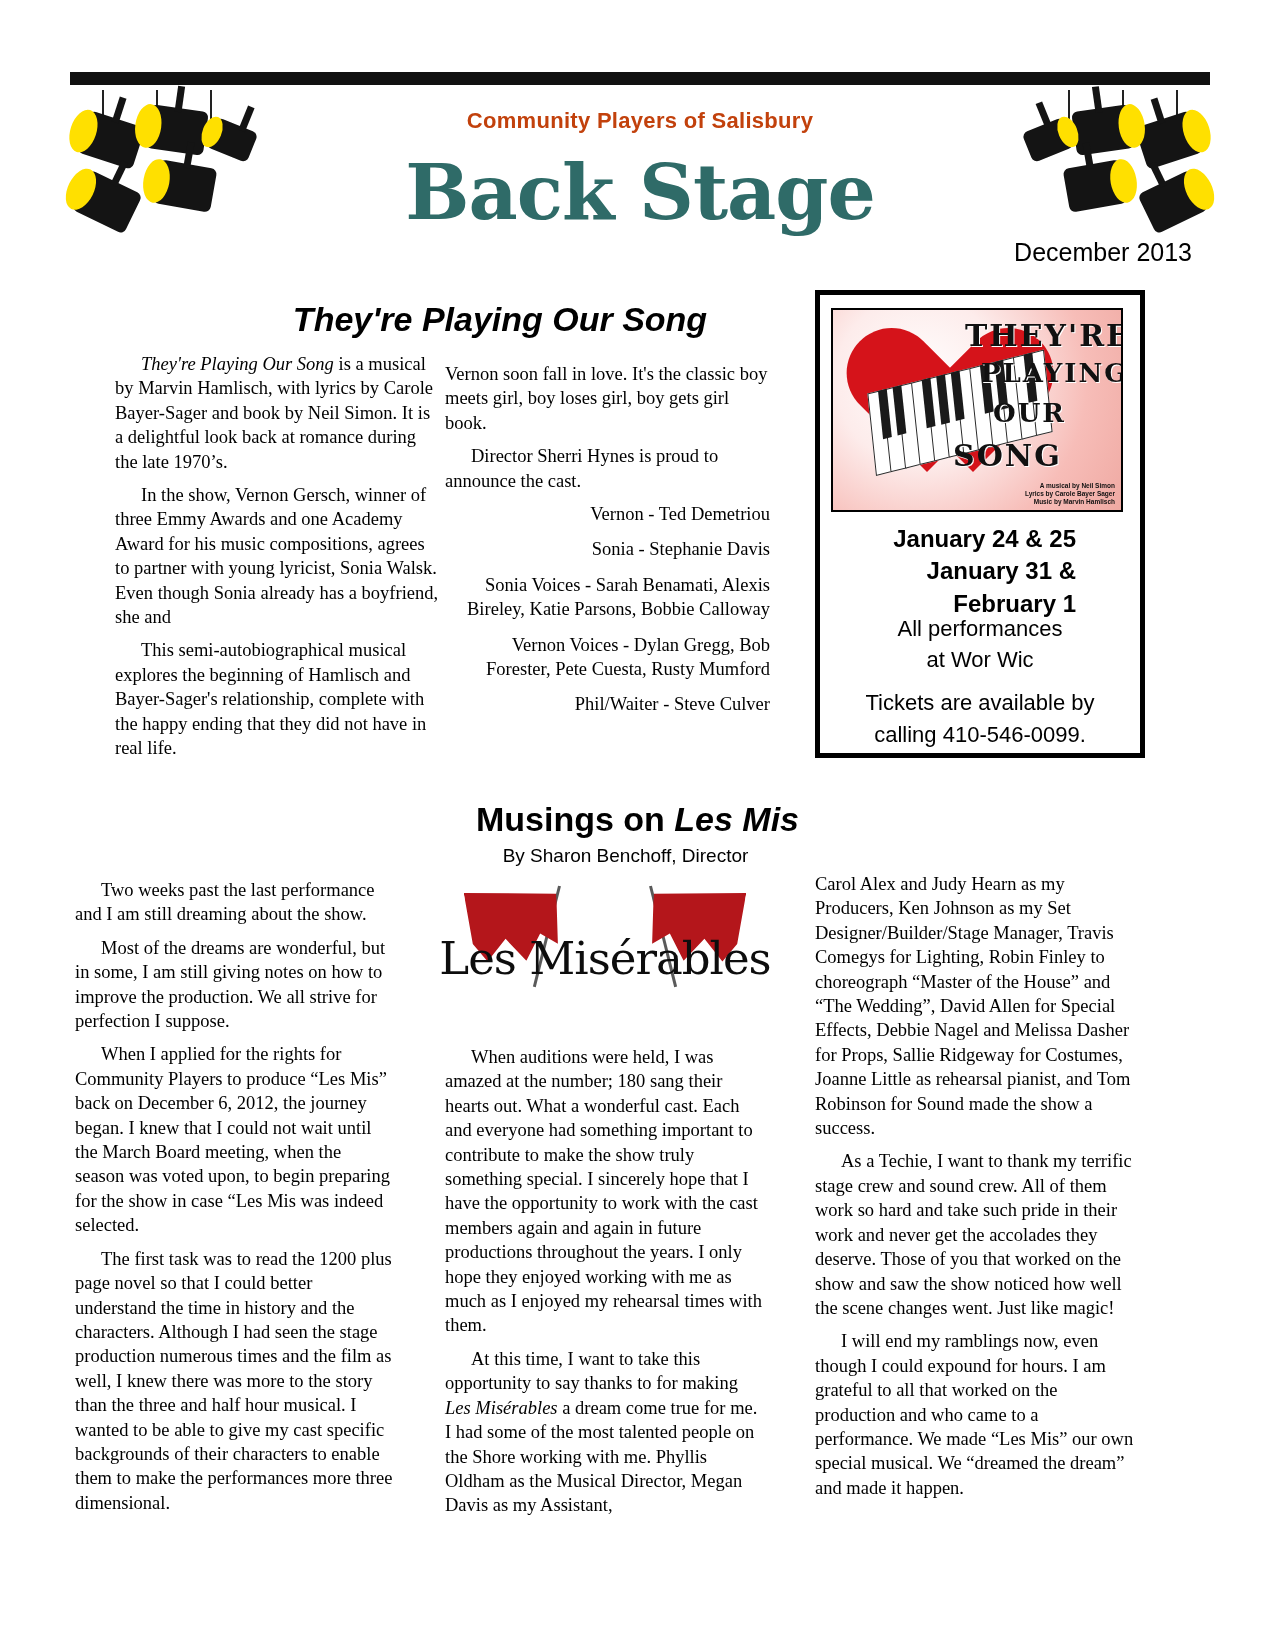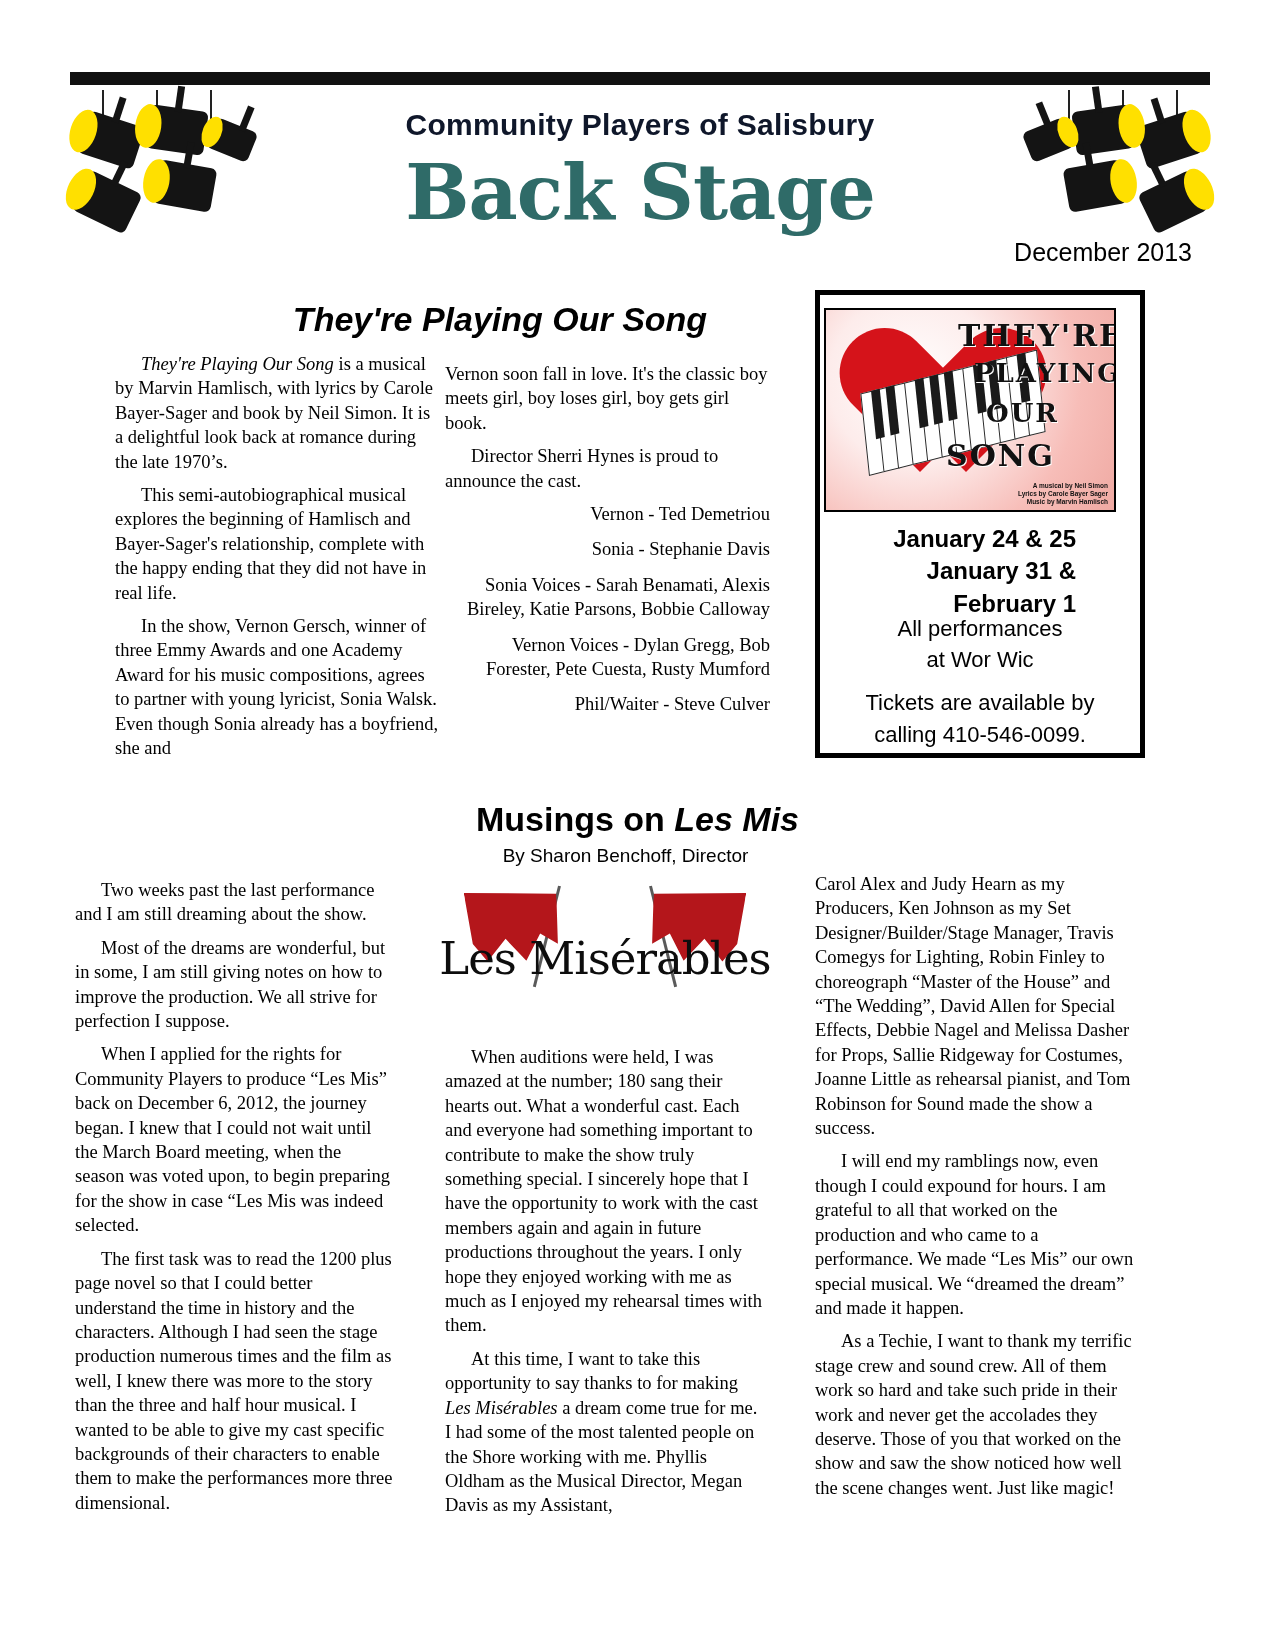--- a/index.html
+++ b/index.html
@@ -33,23 +33,23 @@
     width: 1140px; height: 13px;
     background: #111;
   }
   .org-name {
     position: absolute;
     left: 0; top: 50px;
     width: 1160px;
     text-align: center;
     font-family: "Liberation Sans", sans-serif;
     font-weight: bold;
-    font-size: 30px;
+    font-size: 22px;
     letter-spacing: 0.3px;
-    color: #0f172a;
+    color: #c2410c;
   }
   .title-backstage {
     position: absolute;
     left: 0; top: 90px;
     width: 1160px;
     text-align: center;
     font-family: "DejaVu Serif", serif;
     font-weight: bold;
     font-size: 76px;
     color: #2f6b68;
@@ -156,21 +156,21 @@
   .poster-box {
     position: absolute;
     left: 815px; top: 290px;
     width: 330px; height: 468px;
     border: 5px solid #000;
     background: #fff;
     box-sizing: border-box;
   }
   .poster-art {
     position: absolute;
-    left: 4px; top: 13px;
+    left: 11px; top: 13px;
     width: 288px; height: 200px;
     border: 2px solid #000;
     background:
       radial-gradient(circle at 30% 35%, #ffffff 0%, #fdeceb 35%, #f7bdb8 70%, #efa9a2 100%);
     overflow: hidden;
   }
   .heart {
     position: absolute;
     left: 50px; top: 22px;
     width: 175px; height: 150px;
@@ -344,22 +344,22 @@
     <div class="issue-date">December 2013</div>
   </div>
 
   <div class="h-song">They're Playing Our Song</div>
 
   <div class="col song-col1">
     <p class="ind">
       <i>They're Playing Our Song</i>
       <span> is a musical by Marvin Hamlisch, with lyrics by Carole Bayer-Sager and book by Neil Simon. It is a delightful look back at romance during the late 1970’s.</span>
     </p>
+    <p class="ind">In the show, Vernon Gersch, winner of three Emmy Awards and one Academy Award for his music compositions, agrees to partner with young lyricist, Sonia Walsk. Even though Sonia already has a boyfriend, she and</p>
     <p class="ind">This semi-autobiographical musical explores the beginning of Hamlisch and Bayer-Sager's relationship, complete with the happy ending that they did not have in real life.</p>
-    <p class="ind">In the show, Vernon Gersch, winner of three Emmy Awards and one Academy Award for his music compositions, agrees to partner with young lyricist, Sonia Walsk. Even though Sonia already has a boyfriend, she and</p>
   </div>
 
   <div class="col song-col2">
     <p>Vernon soon fall in love. It's the classic boy meets girl, boy loses girl, boy gets girl book.</p>
     <p class="ind">Director Sherri Hynes is proud to announce the cast.</p>
     <p class="cast">Vernon - Ted Demetriou</p>
     <p class="cast">Sonia - Stephanie Davis</p>
     <p class="cast">Sonia Voices - Sarah Benamati, Alexis Bireley, Katie Parsons, Bobbie Calloway</p>
     <p class="cast">Vernon Voices - Dylan Gregg, Bob Forester, Pete Cuesta, Rusty Mumford</p>
     <p class="cast">Phil/Waiter - Steve Culver</p>
@@ -433,17 +433,17 @@
 
   <div class="col mis-col2">
     <p class="ind">When auditions were held, I was amazed at the number; 180 sang their hearts out. What a wonderful cast. Each and everyone had something important to contribute to make the show truly something special. I sincerely hope that I have the opportunity to work with the cast members again and again in future productions throughout the years. I only hope they enjoyed working with me as much as I enjoyed my rehearsal times with them.</p>
     <p class="ind">
       <span>At this time, I want to take this opportunity to say thanks to for making </span><i>Les Misérables</i><span> a dream come true for me. I had some of the most talented people on the Shore working with me. Phyllis Oldham as the Musical Director, Megan Davis as my Assistant,</span>
     </p>
   </div>
 
   <div class="col mis-col3">
     <p>Carol Alex and Judy Hearn as my Producers, Ken Johnson as my Set Designer/Builder/Stage Manager, Travis Comegys for Lighting, Robin Finley to choreograph “Master of the House” and “The Wedding”, David Allen for Special Effects, Debbie Nagel and Melissa Dasher for Props, Sallie Ridgeway for Costumes, Joanne Little as rehearsal pianist, and Tom Robinson for Sound made the show a success.</p>
+    <p class="ind">As a Techie, I want to thank my terrific stage crew and sound crew. All of them work so hard and take such pride in their work and never get the accolades they deserve. Those of you that worked on the show and saw the show noticed how well the scene changes went. Just like magic!</p>
     <p class="ind">I will end my ramblings now, even though I could expound for hours. I am grateful to all that worked on the production and who came to a performance. We made “Les Mis” our own special musical. We “dreamed the dream” and made it happen.</p>
-    <p class="ind">As a Techie, I want to thank my terrific stage crew and sound crew. All of them work so hard and take such pride in their work and never get the accolades they deserve. Those of you that worked on the show and saw the show noticed how well the scene changes went. Just like magic!</p>
   </div>
 
 </div>
 
 </body></html>

